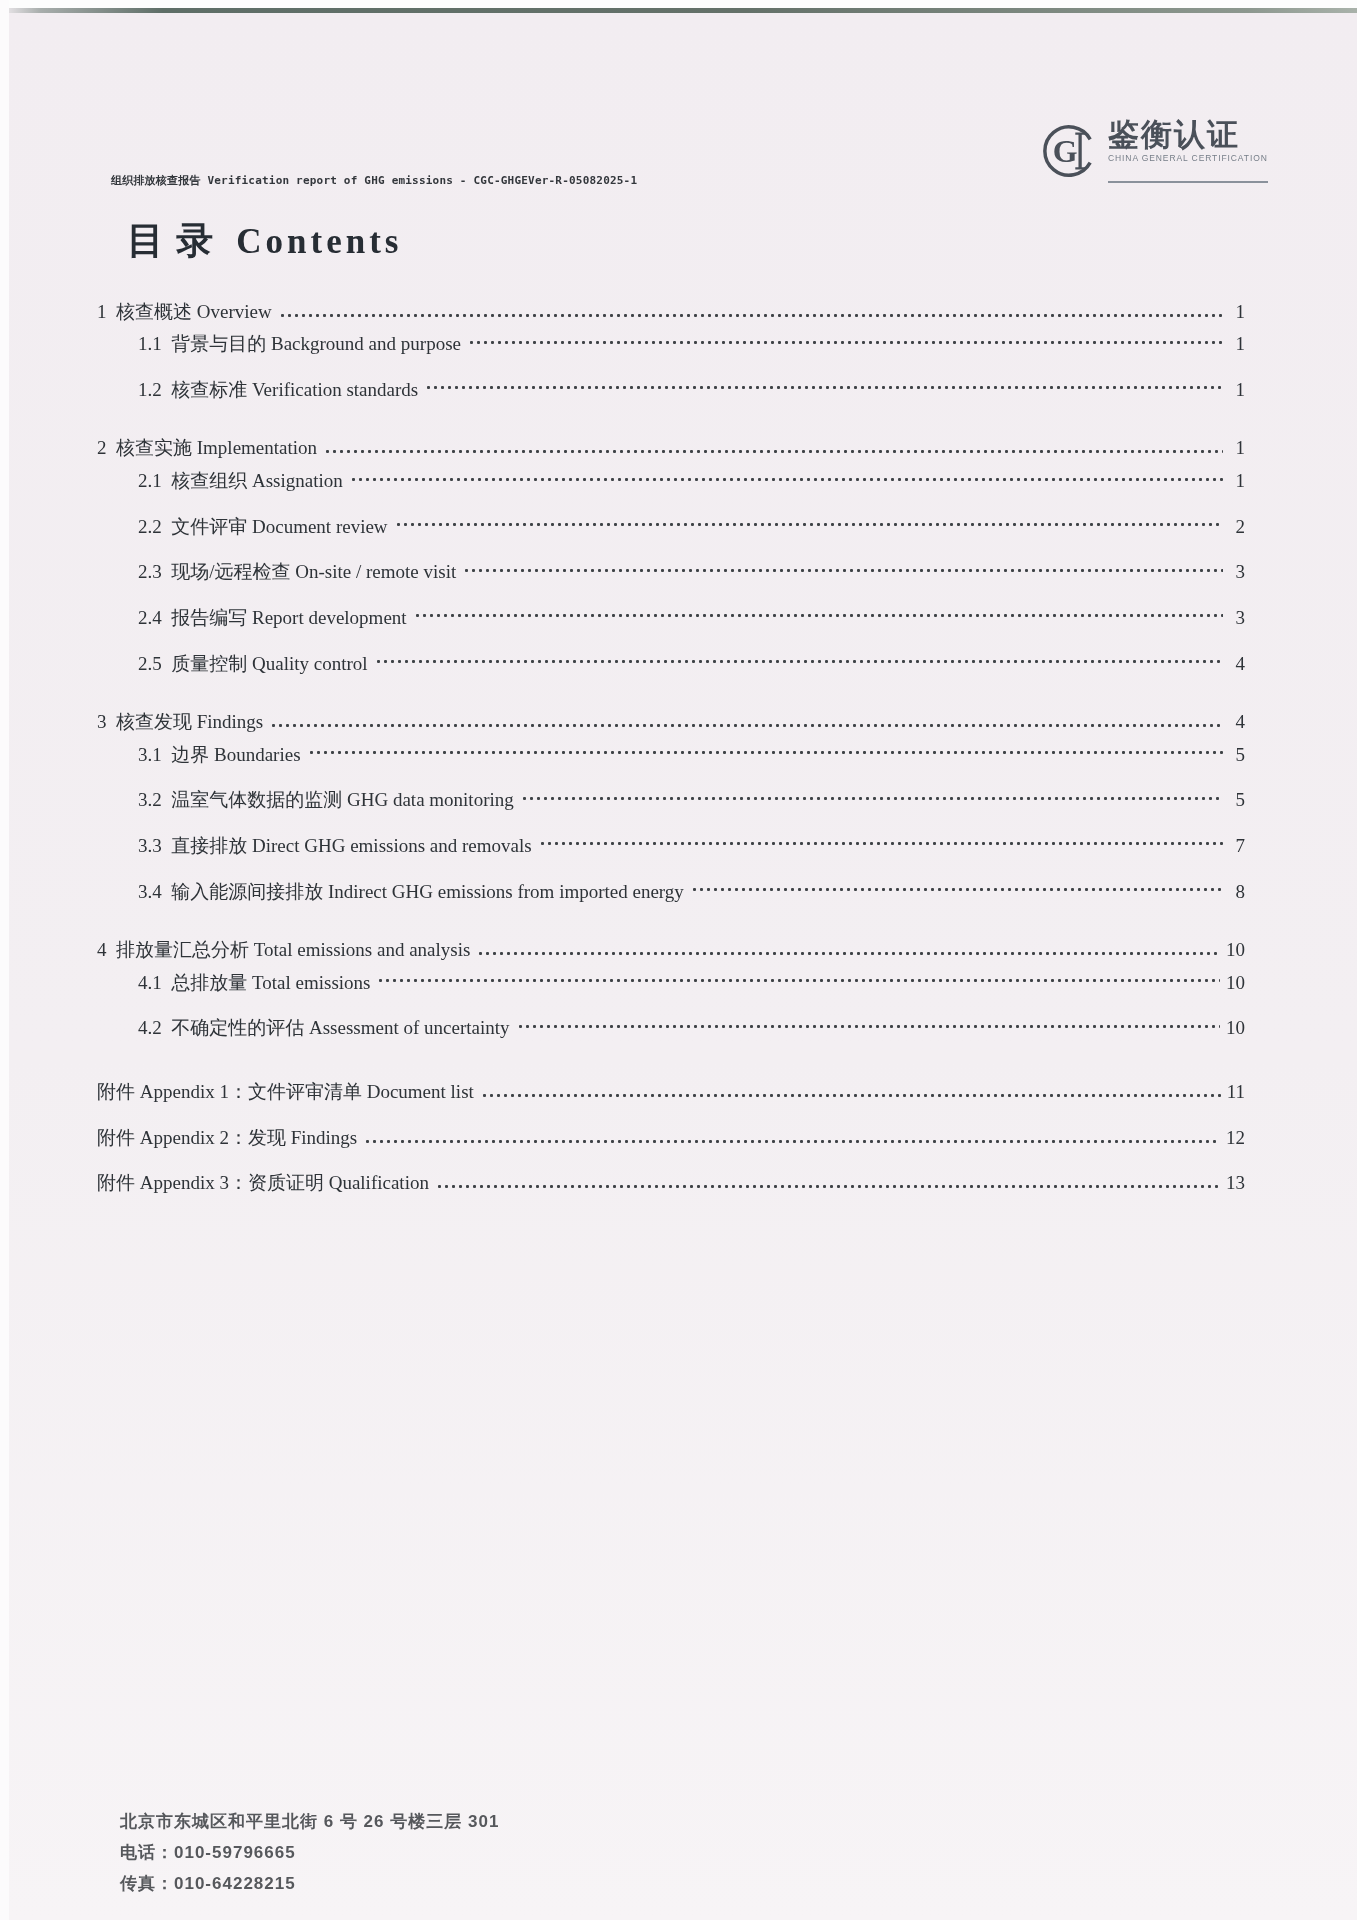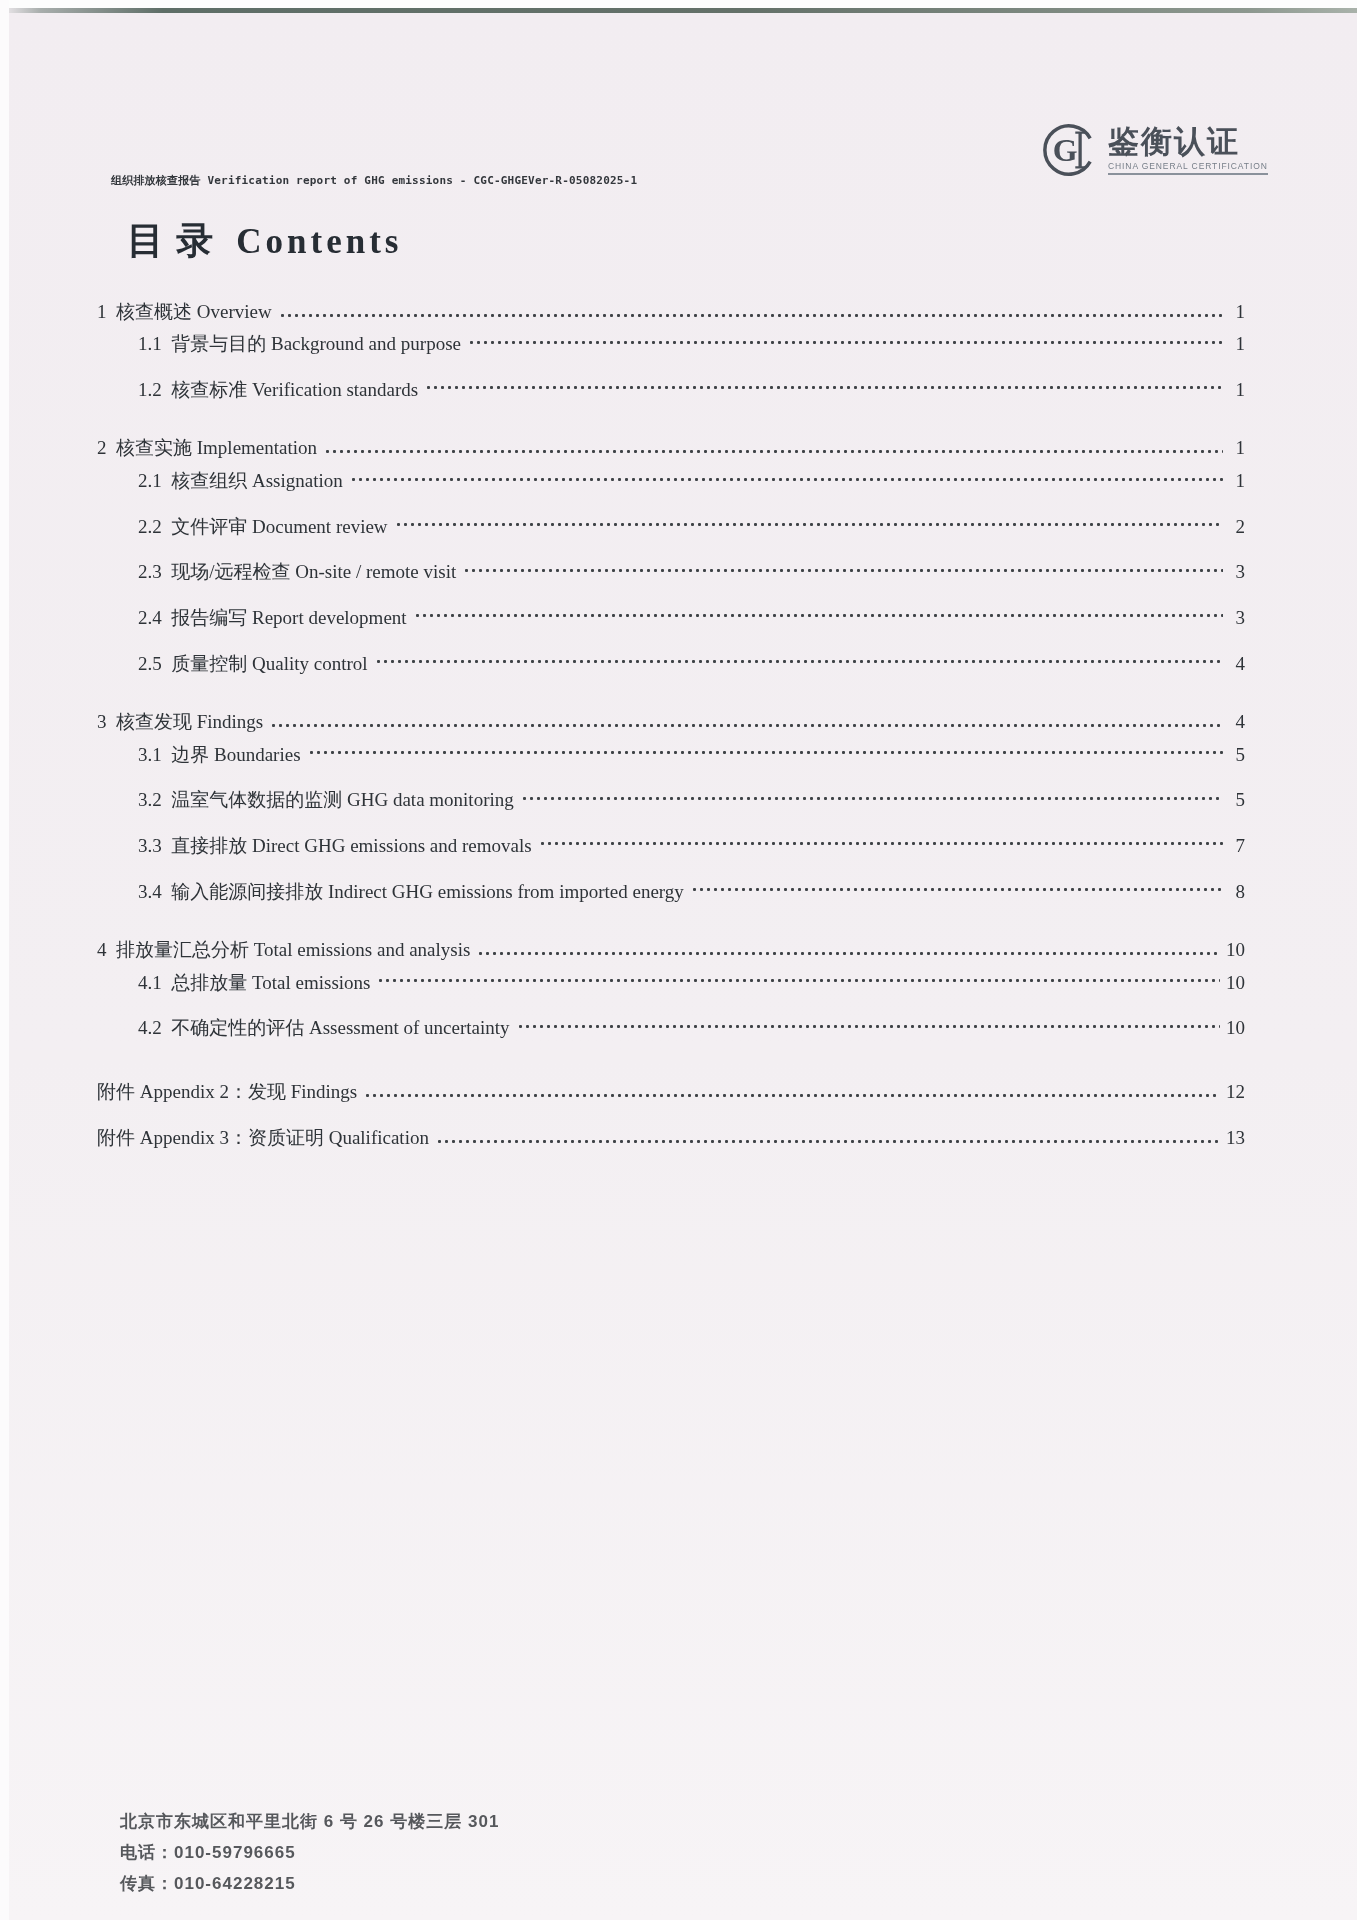--- a/index.html
+++ b/index.html
@@ -19,21 +19,21 @@
     font-family:"DejaVu Sans Mono", monospace; font-weight:700;
     font-size:11px; letter-spacing:0.2px; color:#33373c; white-space:nowrap;
   }
 
   .logo { position:absolute; left:1040px; top:118px; display:flex; align-items:center; }
   .logo-mark { width:58px; height:64px; flex:0 0 auto; }
   .logo-text { margin-left:10px; }
   .logo-cn { font-family:"Liberation Sans", sans-serif; font-weight:600; font-size:31px;
     letter-spacing:2px; color:#4a5059; line-height:1.1; white-space:nowrap; }
   .logo-en { font-family:"Liberation Sans", sans-serif; font-size:8.5px; letter-spacing:0.9px;
-    color:#767e88; border-bottom:2px solid #8a919b; padding-bottom:2px; margin-top:1px; white-space:nowrap; }
+    color:#767e88; border-bottom:2px solid #8a919b; padding-bottom:18px; margin-top:1px; white-space:nowrap; }
 
   .toc-title { position:absolute; left:127px; top:216px; display:flex; align-items:baseline;text-align:right; }
   .toc-title-cn { font-family:"Liberation Sans", sans-serif; font-weight:700; font-size:37px;
     letter-spacing:1px; color:#272d34; white-space:pre; }
   .toc-title-en { font-family:"Liberation Serif", serif; font-weight:700; font-size:35px;
     letter-spacing:4px; margin-left:22px; color:#272d34; }
 
   .toc { position:absolute; left:97px; right:112px; top:276px; }
   .toc-row { height:45.6px; display:flex; align-items:flex-end; font-size:19px; line-height:1.05; color:#2e3338; }
   .toc-row.level-2 { padding-left:41px;align-items:center; }
@@ -173,20 +173,25 @@
       <span class="toc-leader"></span>
       <span class="toc-page">10</span>
     </div>
 
     <div class="toc-row level-2">
       <span class="toc-label">4.2  不确定性的评估 Assessment of uncertainty</span>
       <span class="toc-leader"></span>
       <span class="toc-page">10</span>
     </div>
 
+    <div class="toc-row level-1">
+      <span class="toc-label">附件 Appendix 1：文件评审清单 Document list</span>
+      <span class="toc-leader"></span>
+      <span class="toc-page">11</span>
+    </div>
 
     <div class="toc-row level-1">
       <span class="toc-label">附件 Appendix 2：发现 Findings</span>
       <span class="toc-leader"></span>
       <span class="toc-page">12</span>
     </div>
 
     <div class="toc-row level-1">
       <span class="toc-label">附件 Appendix 3：资质证明 Qualification</span>
       <span class="toc-leader"></span>

